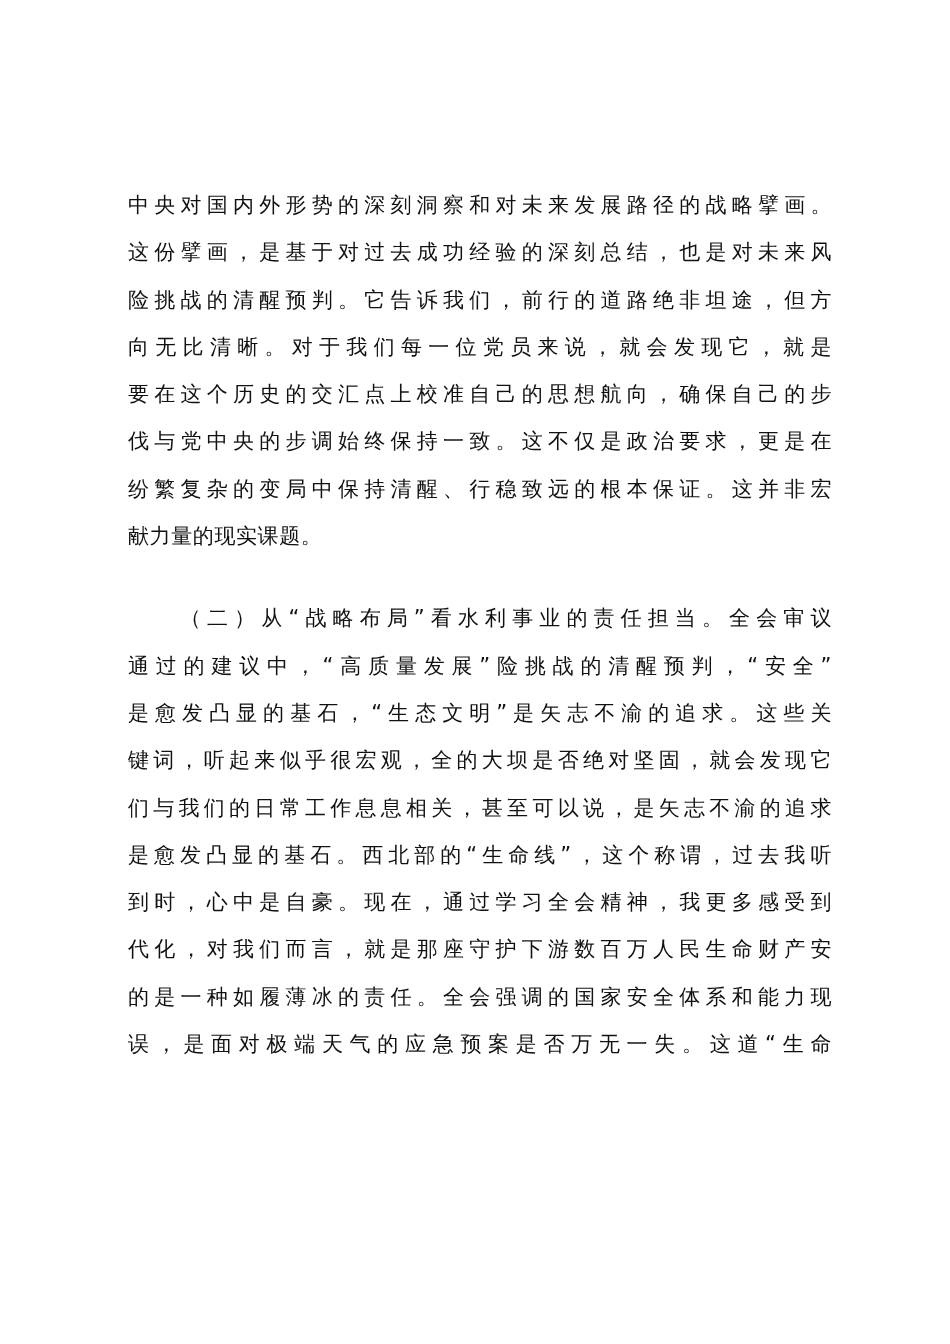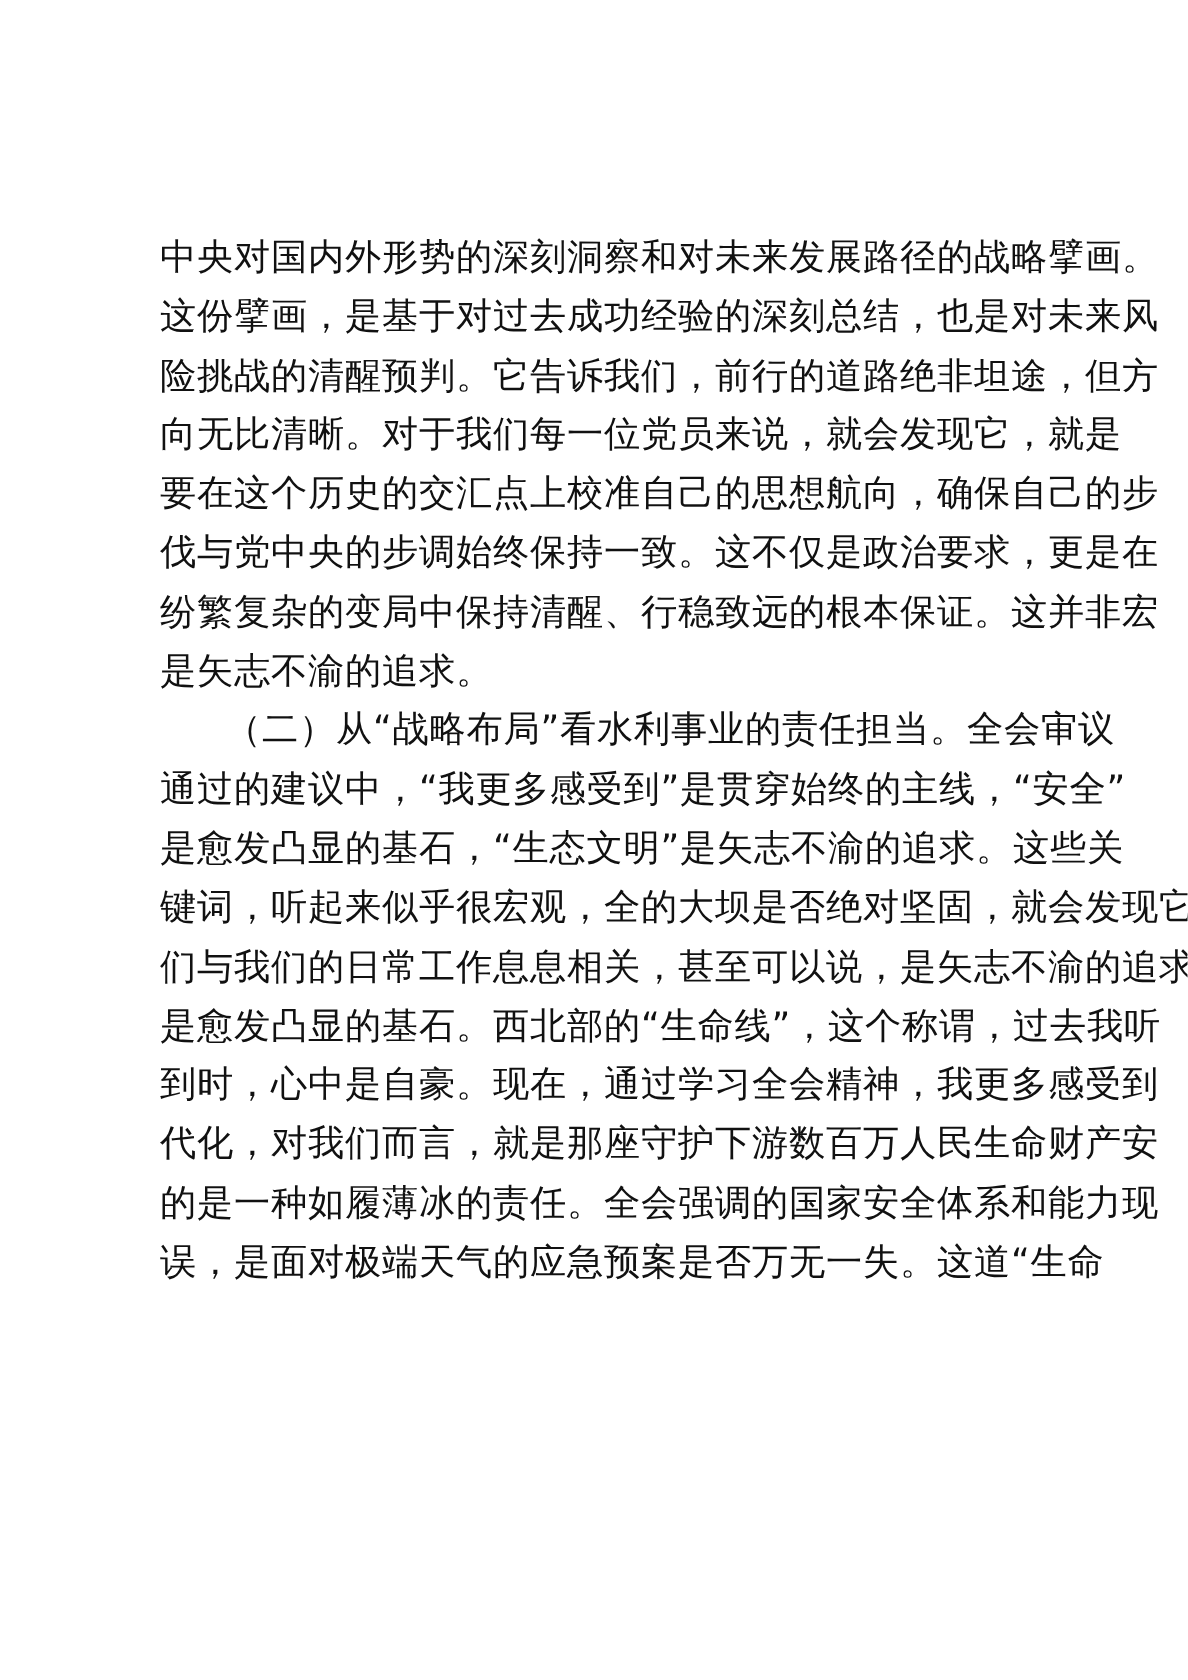--- a/index.html
+++ b/index.html
@@ -25,31 +25,32 @@
     }
     .text-body {
       position: absolute;
       left: 128px;
       top: 182px;
       width: 704px;
     }
     .line {
       height: 47.3px;
       line-height: 47.3px;
-      font-size: 29px;
+      font-size: 21px;
       white-space: nowrap;
       letter-spacing: 0.6px;
       display: flex;
       justify-content: space-between;
     }
     .line.last {
       justify-content: flex-start;
     }
     .line.indent {
       padding-left: 52px;
+      margin-top: 35px;
     }
     .line span.t {
       display: block;
       width: 100%;
       text-align: justify;
       text-align-last: justify;
     }
     .line.last span.t {
       text-align-last: left;
     }
@@ -76,30 +77,30 @@
       <div class="line">
           <span class="t">要在这个历史的交汇点上校准自己的思想航向，确保自己的步</span>
         </div>
       <div class="line">
           <span class="t">伐与党中央的步调始终保持一致。这不仅是政治要求，更是在</span>
         </div>
       <div class="line">
           <span class="t">纷繁复杂的变局中保持清醒、行稳致远的根本保证。这并非宏</span>
         </div>
       <div class="line last">
-          <span class="t">是矢志不渝的追求。</span>
+          <span class="t">献力量的现实课题。</span>
         </div>
     </div>
 
     <div class="paragraph">
       <div class="line indent">
           <span class="t">（二）从“战略布局”看水利事业的责任担当。全会审议</span>
         </div>
       <div class="line">
-          <span class="t">通过的建议中，“我更多感受到”是贯穿始终的主线，“安全”</span>
+          <span class="t">通过的建议中，“高质量发展”险挑战的清醒预判，“安全”</span>
         </div>
       <div class="line">
           <span class="t">是愈发凸显的基石，“生态文明”是矢志不渝的追求。这些关</span>
         </div>
       <div class="line">
           <span class="t">键词，听起来似乎很宏观，全的大坝是否绝对坚固，就会发现它</span>
         </div>
       <div class="line">
           <span class="t">们与我们的日常工作息息相关，甚至可以说，是矢志不渝的追求</span>
         </div>

